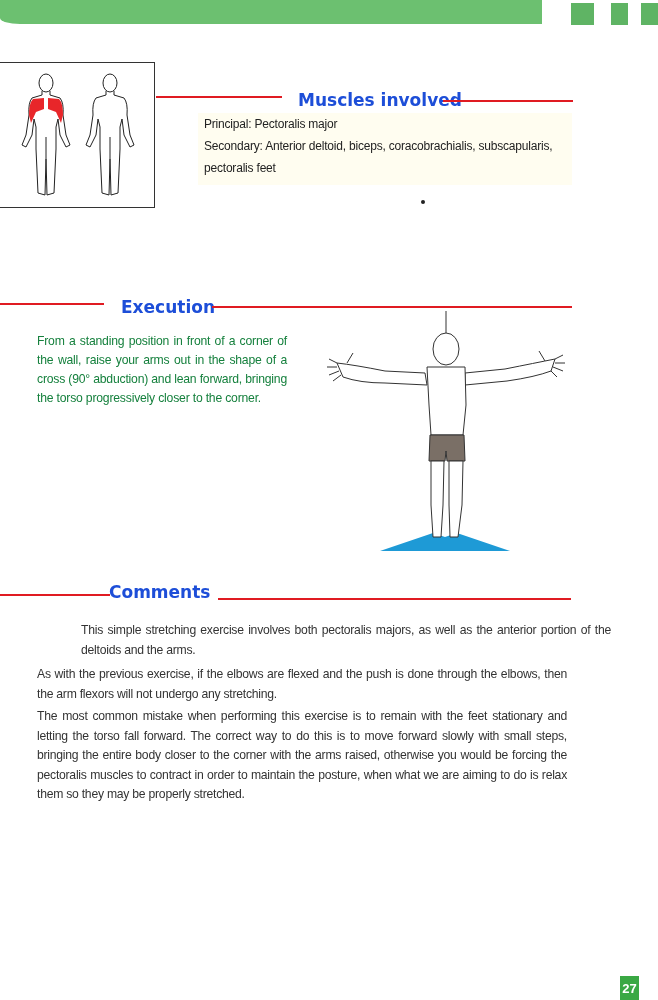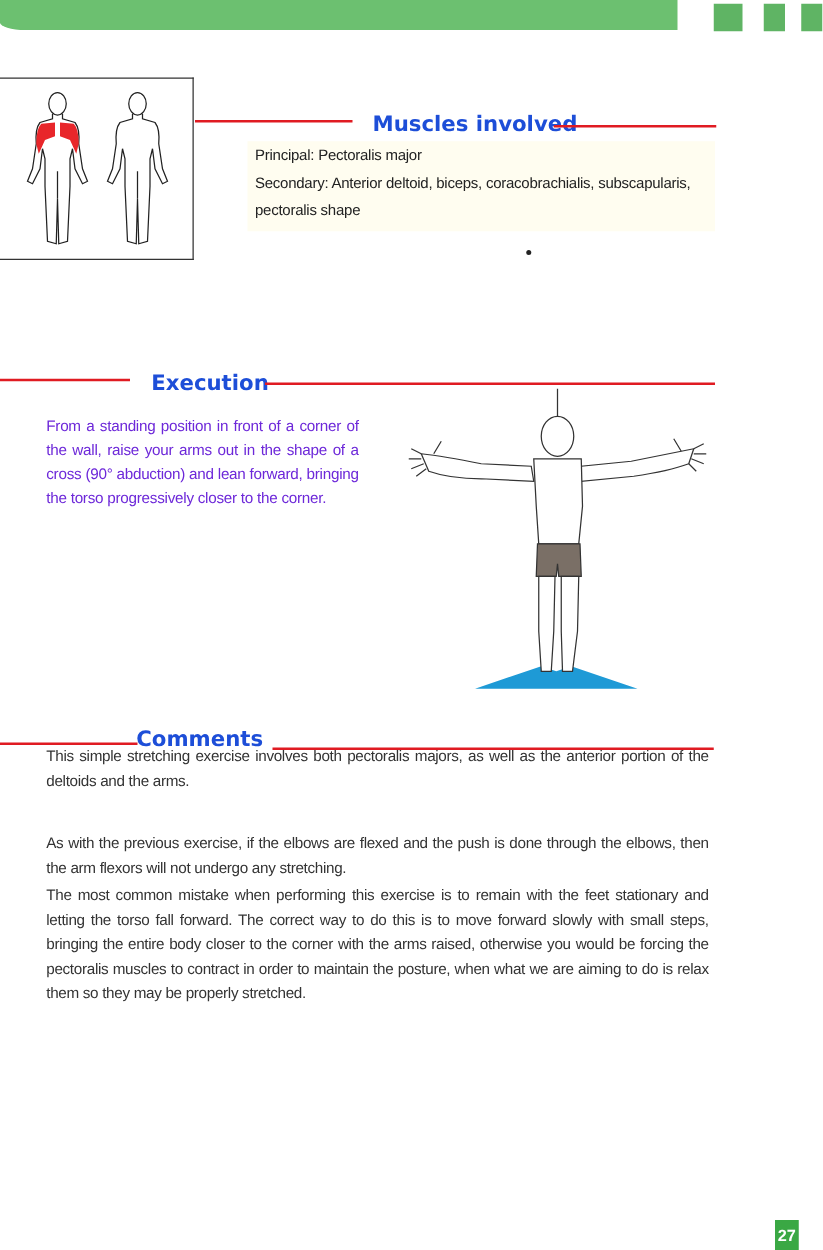--- a/index.html
+++ b/index.html
@@ -5,21 +5,21 @@
   html,body{margin:0;padding:0;}
   body{width:658px;height:1000px;background:#ffffff;position:relative;overflow:hidden;font-family:"Liberation Sans",sans-serif;color:#222;}
   .topbar{position:absolute;left:0;top:0;width:542px;height:24px;background:#6cc070;border-bottom-left-radius:20px 6px;}
   .topblock{position:absolute;top:3px;height:22px;background:#5fb464;}
   .figbox{position:absolute;left:-2px;top:62px;width:156px;height:144px;border:1.5px solid #333;border-left:none;background:#fff;}
   .rule{position:absolute;height:2px;background:#e01b22;}
   .heading{position:absolute;font-family:"DejaVu Sans",sans-serif;font-weight:bold;font-size:17px;color:#1d4ed8;white-space:nowrap;}
   .muscles-box{position:absolute;left:198px;top:113px;width:374px;height:72px;background:#fffdf0;}
   .mline{position:absolute;left:204px;font-family:"Liberation Sans",sans-serif;font-size:12px;color:#222;white-space:nowrap;letter-spacing:-0.2px;}
   .mline b{font-weight:normal;}
-  .exec-text{position:absolute;left:37px;top:332px;width:250px;font-size:12.2px;line-height:19px;color:#6d28d9;text-align:justify;letter-spacing:-0.2px;}
+  .exec-text{position:absolute;left:37px;top:332px;width:250px;font-size:12.2px;line-height:19px;color:#15803d;text-align:justify;letter-spacing:-0.2px;}
   .para{position:absolute;left:37px;width:530px;font-size:12.2px;line-height:19.5px;color:#333;text-align:justify;letter-spacing:-0.25px;margin:0;}
   .pagenum{position:absolute;left:620px;top:976px;width:19px;height:24px;background:#3aa844;color:#fff;font-weight:bold;font-size:13px;display:flex;align-items:center;justify-content:center;}
   .dot{position:absolute;left:421px;top:200px;width:4px;height:4px;border-radius:50%;background:#222;}
 </style>
 </head>
 <body>
 
 <div class="topbar"></div>
 <div class="topblock" style="left:571px;width:23px;"></div>
 <div class="topblock" style="left:611px;width:17px;"></div>
@@ -52,21 +52,21 @@
 
 <div class="muscles-box"></div>
 <div class="mline" style="top:117px;">
   <b>Principal:</b>
   <span>Pectoralis major</span>
 </div>
 <div class="mline" style="top:139px;">
   <b>Secondary:</b>
   <span>Anterior deltoid, biceps, coracobrachialis, subscapularis,</span>
 </div>
-<div class="mline" style="top:161px;">pectoralis shape</div>
+<div class="mline" style="top:161px;">pectoralis feet</div>
 <div class="dot"></div>
 
 <div class="rule" style="left:0;top:303px;width:104px;"></div>
 <div class="heading" style="left:121px;top:297px;">Execution</div>
 <div class="rule" style="left:212px;top:306px;width:360px;"></div>
 
 <div class="exec-text">From a standing position in front of a corner of the wall, raise your arms out in the shape of a cross (90° abduction) and lean forward, bringing the torso progressively closer to the corner.</div>
 
 <svg style="position:absolute;left:325px;top:305px;" width="250" height="250" viewBox="0 0 250 250">
   <line x1="121" y1="6" x2="121" y2="30" stroke="#333" stroke-width="1"></line>
@@ -88,17 +88,17 @@
 
     <path d="M106 156 L119 156 L118 200 L116 232 L108 232 L106 200 Z"></path>
     <path d="M124 156 L138 156 L137 200 L133 232 L125 232 L124 200 Z"></path>
   </g>
 </svg>
 
 <div class="rule" style="left:0;top:594px;width:110px;"></div>
 <div class="heading" style="left:109px;top:582px;">Comments</div>
 <div class="rule" style="left:218px;top:598px;width:353px;"></div>
 
-<p class="para" style="top:596px;">This simple stretching exercise involves both pectoralis majors, as well as the anterior portion of the deltoids and the arms.</p>
+<p class="para" style="top:621px;margin-left:44px;">This simple stretching exercise involves both pectoralis majors, as well as the anterior portion of the deltoids and the arms.</p>
 <p class="para" style="top:665px;">As with the previous exercise, if the elbows are flexed and the push is done through the elbows, then the arm flexors will not undergo any stretching.</p>
 <p class="para" style="top:707px;">The most common mistake when performing this exercise is to remain with the feet stationary and letting the torso fall forward. The correct way to do this is to move forward slowly with small steps, bringing the entire body closer to the corner with the arms raised, otherwise you would be forcing the pectoralis muscles to contract in order to maintain the posture, when what we are aiming to do is relax them so they may be properly stretched.</p>
 
 <div class="pagenum">27</div>
 
 </body></html>

